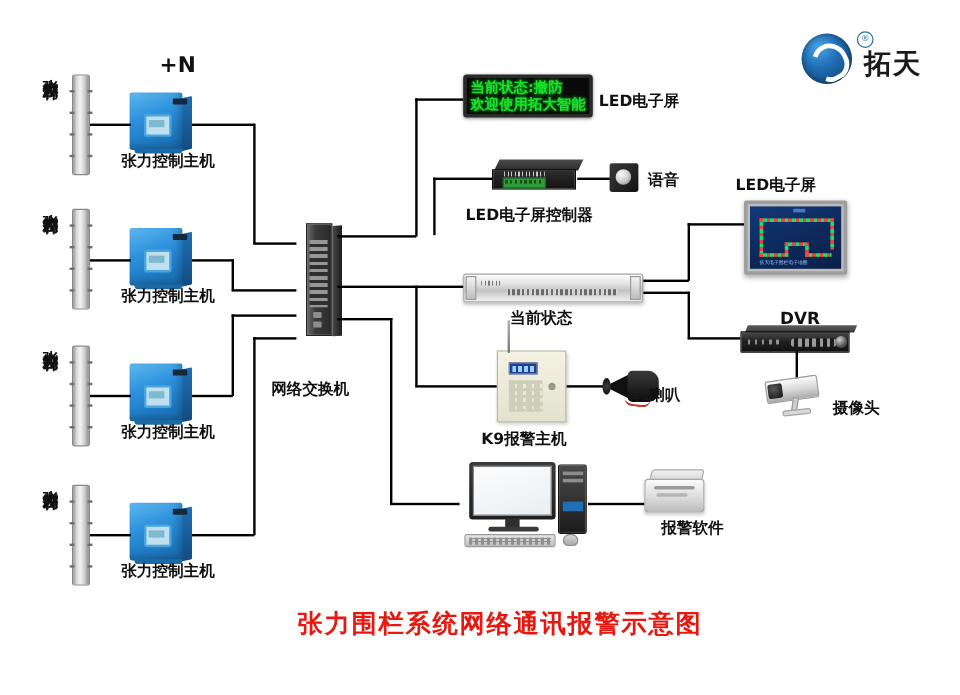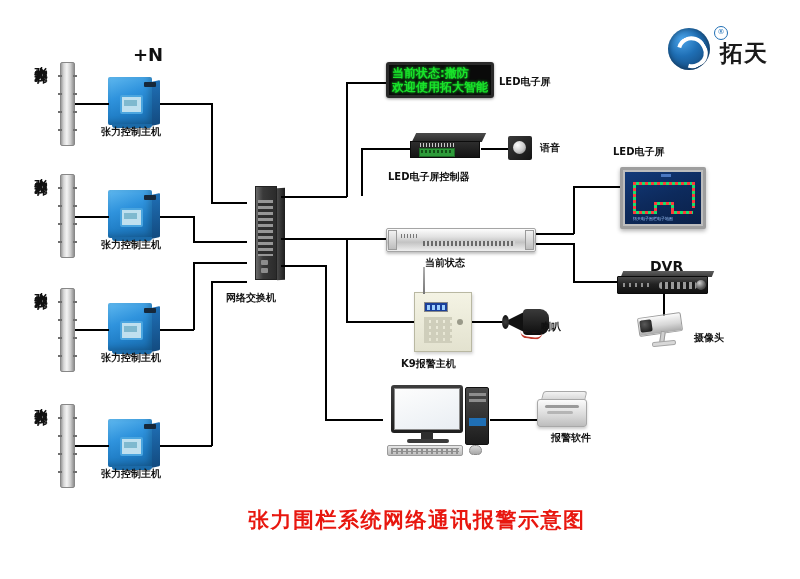--- a/index.html
+++ b/index.html
@@ -33,21 +33,21 @@
     line-height: 1.12;
     letter-spacing: 1px;
     color: #111;
     font-weight: 600;
     white-space: nowrap;
   }
 
   
   .label {
     position: absolute;
-    font-size: 10px;
+    font-size: 13px;
     color: #111;
     white-space: nowrap;
     font-weight: 600;
   }
   .label-lat {
     font-family: "DejaVu Sans", "Liberation Sans", sans-serif;
     font-weight: 700;
   }
 
   
@@ -673,21 +673,21 @@
   <div class="wire-v" style="left:211px; top:281px; height:165px;"></div>
   <div class="wire-h" style="left:211px; top:281px; width:36px;"></div>
 
   <div class="switch-dev" style="left:255px; top:186px;">
     <div class="body"></div>
     <div class="edge"></div>
     <div class="ports"></div>
     <div class="led" style="top:74px;"></div>
     <div class="led" style="top:82px;"></div>
   </div>
-  <div class="label" style="left:226px; top:291px;">网络交换机</div>
+  <div class="label" style="left:226px; top:315px;">网络交换机</div>
 
   <div class="wire-h" style="left:281px; top:196px; width:66px;"></div>
   <div class="wire-v" style="left:346px; top:82px; height:115px;"></div>
   <div class="wire-h" style="left:346px; top:82px; width:40px;"></div>
 
   <div class="wire-v" style="left:361px; top:148px; height:48px;"></div>
   <div class="wire-h" style="left:361px; top:148px; width:49px;"></div>
 
   <div class="wire-h" style="left:481px; top:148px; width:29px;"></div>
 

